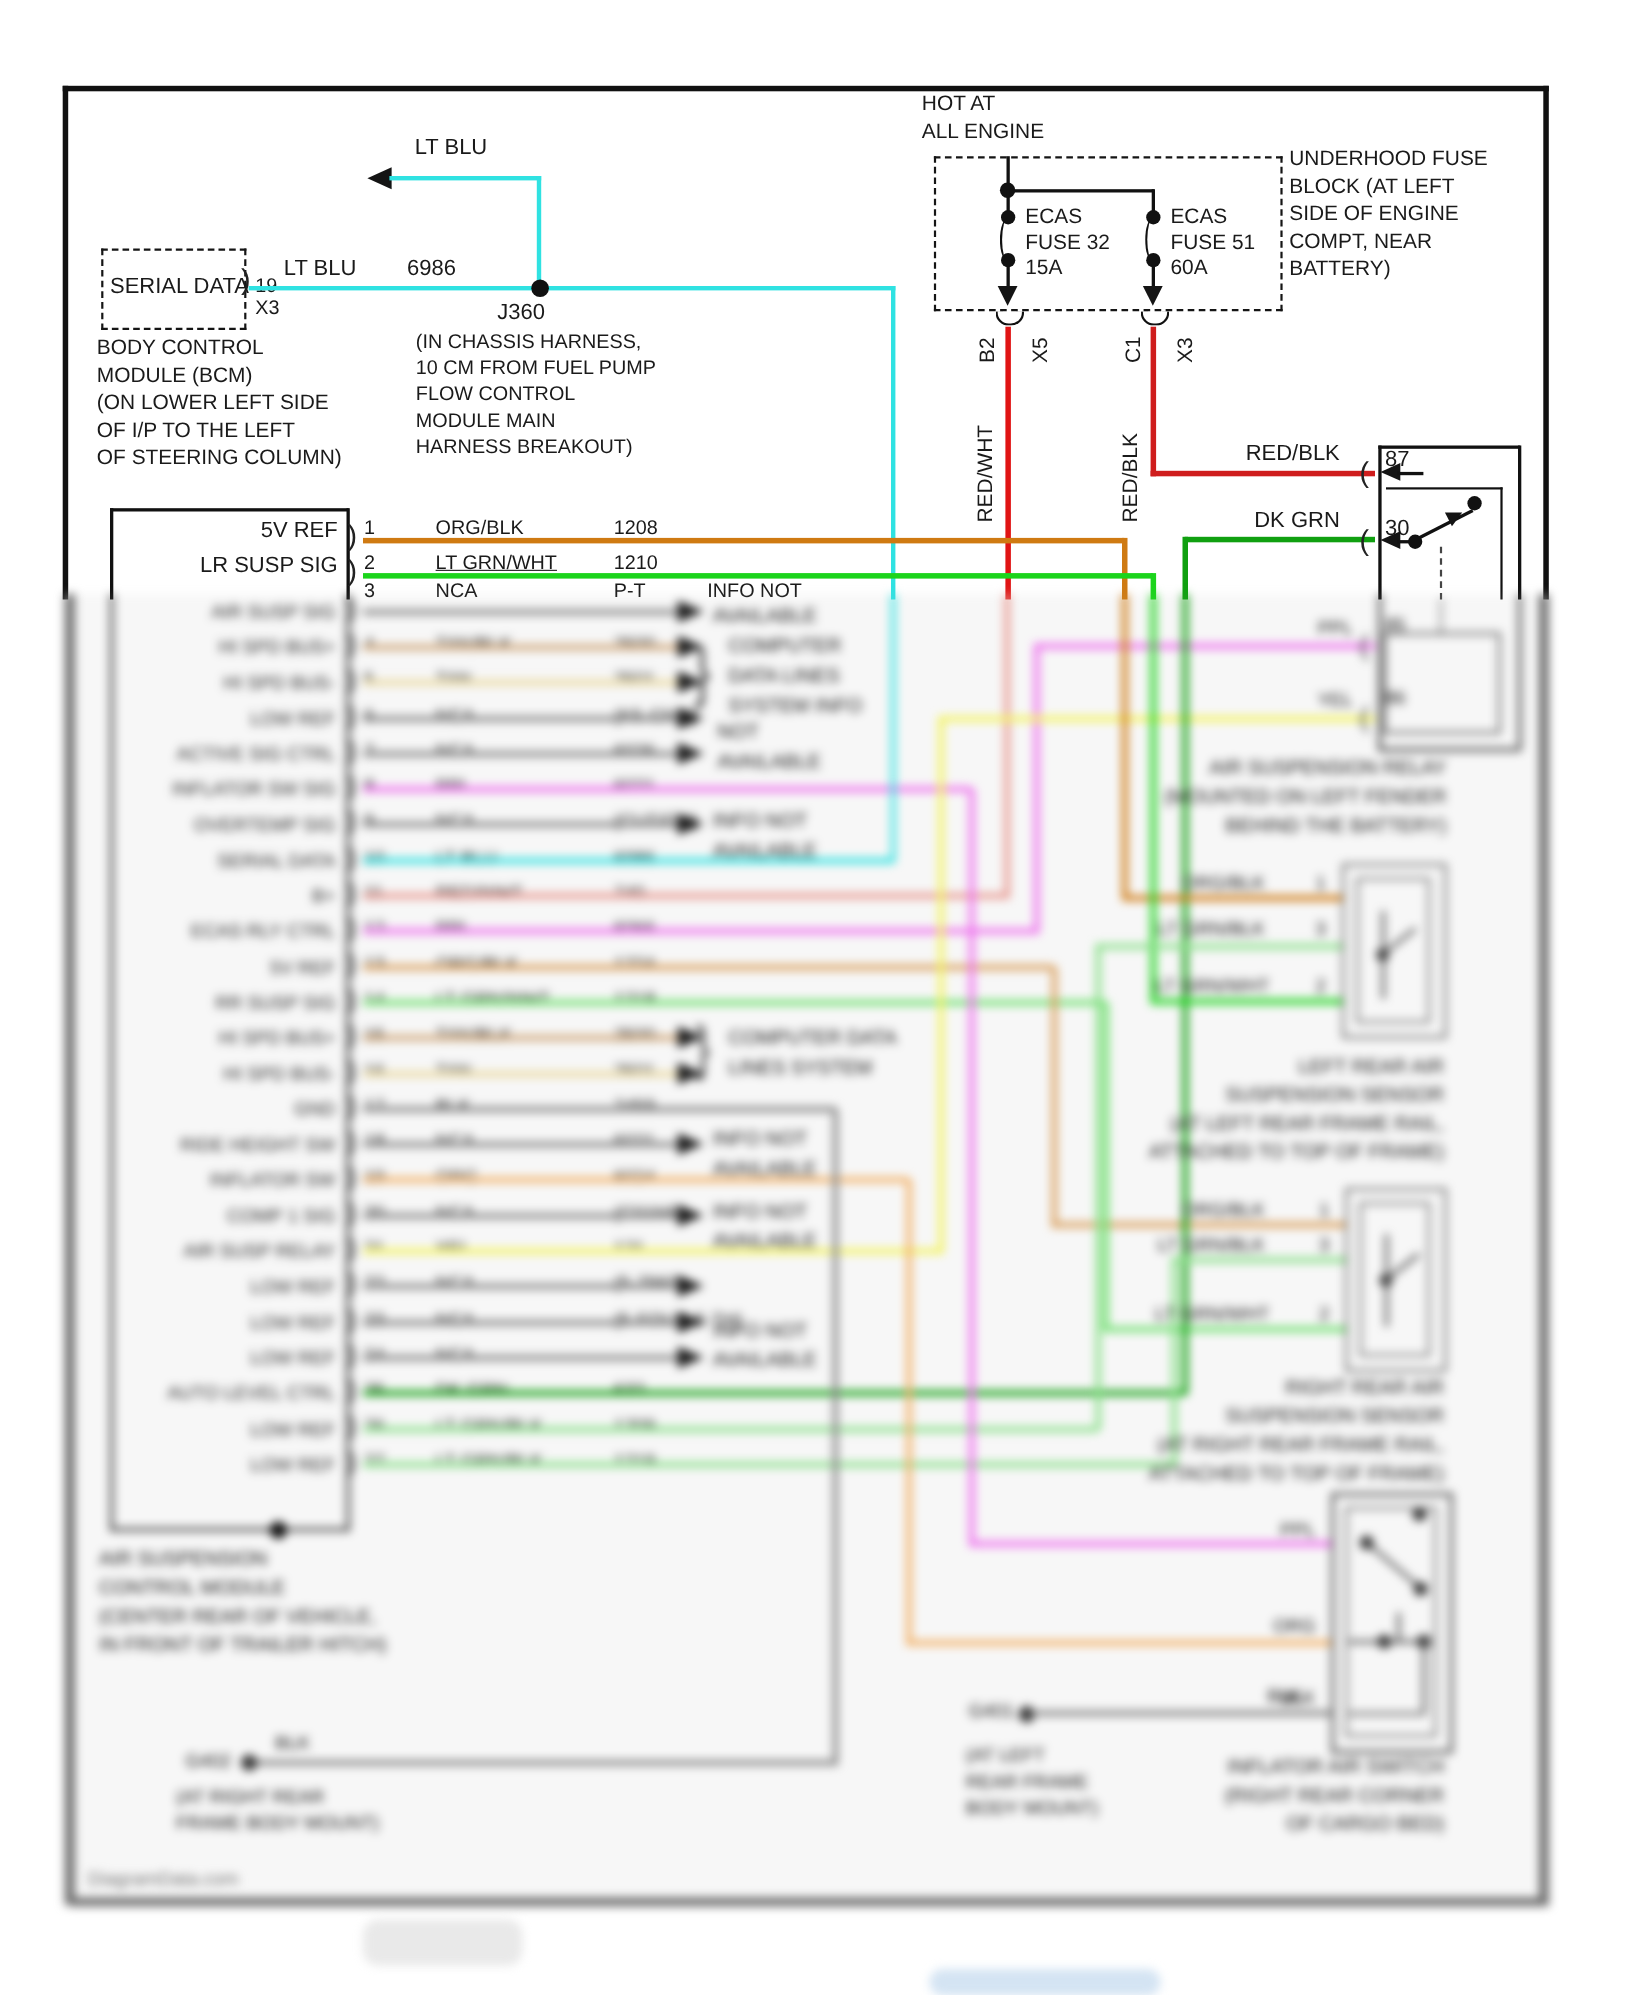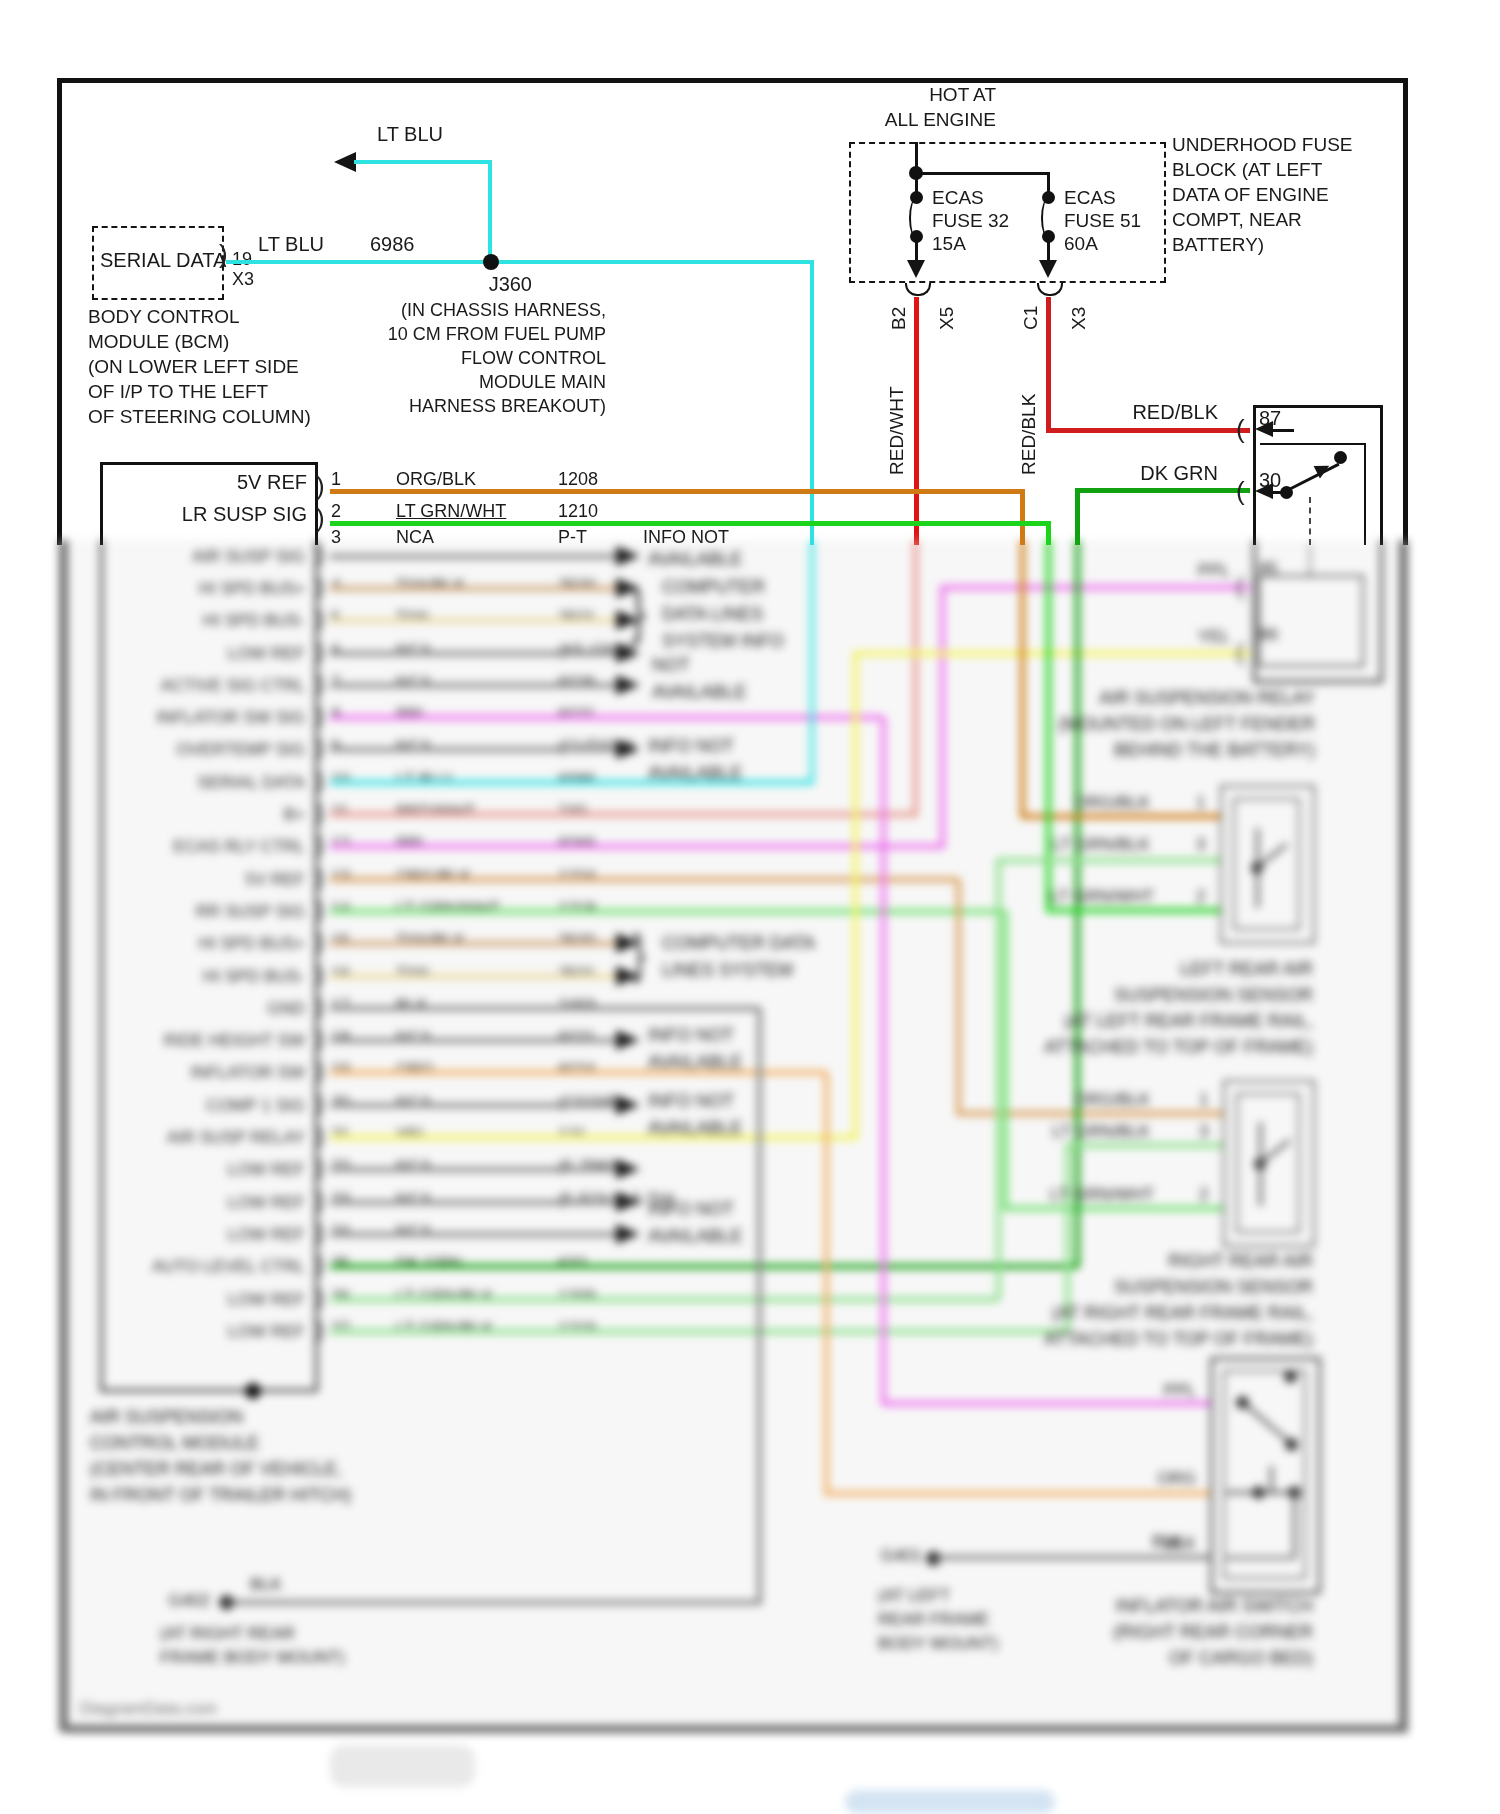--- a/index.html
+++ b/index.html
@@ -3,21 +3,21 @@
 <meta charset="utf-8">
 <style>
   html,body{margin:0;padding:0;background:#fff;}
   #stage{position:relative;width:1500px;height:1814px;background:#ffffff;overflow:hidden;
          font-family:"Liberation Sans",sans-serif;color:#1a1a1a;}
   .layer{position:absolute;inset:0;}
   #blur-layer{filter:blur(4.5px);}
   .t{position:absolute;white-space:nowrap;font-size:20px;line-height:25px;}
   .sm{font-size:18px;line-height:23px;}
   .xs{font-size:17px;line-height:22px;}
-  .ctr{text-align:right;}
+  .ctr{text-align:left;}
   .rgt{text-align:right;}
   .vt{position:absolute;white-space:nowrap;transform:rotate(-90deg);transform-origin:0 0;font-size:19px;}
   .ln{position:absolute;background:#111;}
   .gline{position:absolute;background:#6f6f6f;}
   .w{position:absolute;}
   .dash{position:absolute;border:2px dashed #151515;}
   .gbox{position:absolute;border:2.5px solid #555;}
   .dot{position:absolute;background:#111;border-radius:50%;}
   .gdot{position:absolute;background:#3a3a3a;border-radius:50%;}
   .arrL{position:absolute;width:0;height:0;border-top:10px solid transparent;border-bottom:10px solid transparent;border-right:22px solid #141414;}
@@ -86,21 +86,21 @@
     </div>
 
     <div class="t ctr sm" style="left:838px;top:82px;width:158px;font-size:19px;line-height:25px;">
       <div>HOT AT</div>
       <div>ALL ENGINE</div>
     </div>
     <div class="dash" style="left:849px;top:142px;width:313px;height:137px;"></div>
     <div class="t sm" style="left:1172px;top:132px;font-size:19px;line-height:25px;">
       <div>UNDERHOOD FUSE</div>
       <div>BLOCK (AT LEFT</div>
-      <div>DATA OF ENGINE</div>
+      <div>SIDE OF ENGINE</div>
       <div>COMPT, NEAR</div>
       <div>BATTERY)</div>
     </div>
 
     <div class="ln" style="left:915px;top:142px;width:2.5px;height:32px;"></div>
     <div class="ln" style="left:915px;top:172px;width:134px;height:2.5px;"></div>
     <div class="dot" style="left:909px;top:166px;width:14px;height:14px;"></div>
     <div class="ln" style="left:915px;top:172px;width:2.5px;height:28px;"></div>
     <div class="dot" style="left:910px;top:191px;width:13px;height:13px;"></div>
     <div class="squig" style="left:909px;top:198px;"></div>

